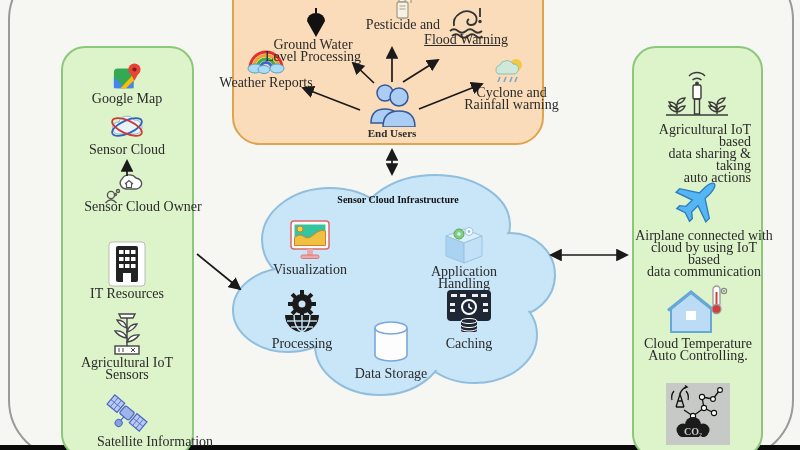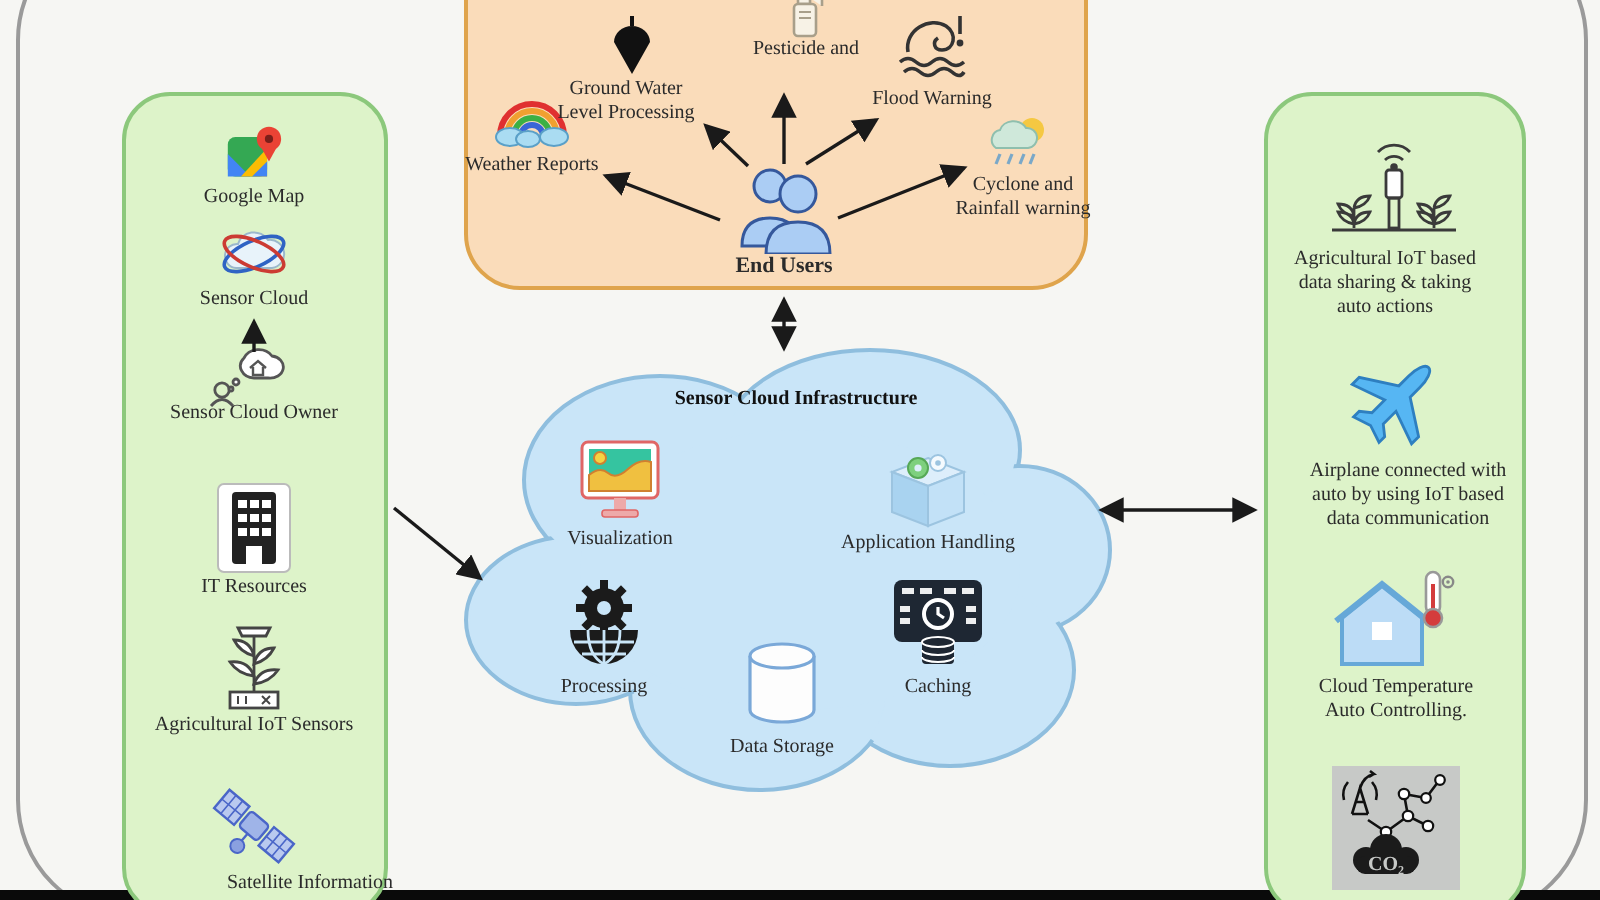--- a/index.html
+++ b/index.html
@@ -16,21 +16,21 @@
   .panel-green{
     position:absolute;background:#ddf3c9;border:2px solid #8cc87c;border-radius:24px;
     box-sizing:border-box;
   }
   .panel-peach{
     position:absolute;background:#fadcba;border:2px solid #dfa44c;border-radius:28px;
     box-sizing:border-box;
   }
   .icon{position:absolute;}
   .lbl{
-    position:absolute;font-size:10px;line-height:12px;color:#2b2b2b;
+    position:absolute;font-size:14px;line-height:12px;color:#2b2b2b;
     text-align:center;
   }
   .lbl.b{font-weight:bold;font-size:11px;}
   .cloud-title{
     position:absolute;font-weight:bold;font-size:10px;color:#111;text-align:center;
   }
   svg{display:block;}
   .overlay{position:absolute;left:0;top:0;z-index:6;pointer-events:none;}
   .z1{z-index:1}.z2{z-index:2}.z3{z-index:3}
 </style>
@@ -63,21 +63,21 @@
 <svg class="icon z3" style="left:103px;top:172px;" width="40" height="32" viewBox="0 0 40 32">
   <g fill="none" stroke="#555" stroke-width="1.4">
     <circle cx="8" cy="23" r="3.6"></circle>
     <path d="M2.5 31 q5.5 -6.5 11 0"></path>
     <path d="M24 17 a7 6 0 0 1 -5 -10 a8 7 0 0 1 14 -1 a6 5 0 0 1 -2 11 Z" fill="#fff"></path>
     <circle cx="15" cy="19" r="1.5" fill="#fff"></circle>
     <circle cx="12.5" cy="22.5" r="1" fill="#fff"></circle>
     <path d="M22 12 l4 -3.5 l4 3.5 M23.5 11.5 v4 h5 v-4" stroke-width="1.2"></path>
   </g>
 </svg>
-<div class="lbl z3" style="left:63px;top:201px;width:128px;">Sensor Cloud Owner</div>
+<div class="lbl z3" style="left:79px;top:201px;width:128px;">Sensor Cloud Owner</div>
 
 <svg class="icon z3" style="left:108px;top:241px;" width="38" height="46" viewBox="0 0 38 46">
   <rect x="1" y="1" width="36" height="44" rx="3" fill="#fff" stroke="#bbb"></rect>
   <rect x="8" y="5" width="22" height="36" rx="2" fill="#222"></rect>
   <g fill="#fff">
     <rect x="11" y="9" width="4.5" height="4"></rect>
       <rect x="17" y="9" width="4.5" height="4"></rect>
       <rect x="23" y="9" width="4.5" height="4"></rect>
     <rect x="11" y="16" width="4.5" height="4"></rect>
       <rect x="17" y="16" width="4.5" height="4"></rect>
@@ -156,21 +156,21 @@
 
 <svg class="icon z3" style="left:448px;top:5px;" width="37" height="36" viewBox="0 0 37 36">
   <g fill="none" stroke="#333" stroke-width="1.8">
     <path d="M6 21 C4 10 17 3 25 8 C31 12 29 20 23 20 C19 20 18 16 21 14"></path>
     <path d="M2 26 q4 -3.5 8 0 t8 0 t8 0 t8 0"></path>
     <path d="M4 31 q4 -3.5 8 0 t8 0 t8 0 t6 0"></path>
     <line x1="32" y1="3" x2="32" y2="12"></line>
   </g>
   <circle cx="32" cy="16.5" r="1.7" fill="#333"></circle>
 </svg>
-<div class="lbl z3" style="left:416px;top:44px;width:100px;">Flood Warning</div>
+<div class="lbl z3" style="left:416px;top:34px;width:100px;text-decoration:underline;">Flood Warning</div>
 
 <svg class="icon z3" style="left:492px;top:58px;" width="32" height="28" viewBox="0 0 32 28">
   <circle cx="24" cy="7" r="6" fill="#f5c842"></circle>
   <path d="M6 16 a5 5 0 0 1 2-9 a7 6 0 0 1 13-1 a5 5 0 0 1 1 10 Z" fill="#cfe8da" stroke="#8fbfae"></path>
   <g stroke="#7aa8c8" stroke-width="1.6">
     <line x1="8" y1="19" x2="6" y2="24"></line>
       <line x1="14" y1="19" x2="12" y2="24"></line>
     <line x1="20" y1="19" x2="18" y2="24"></line>
       <line x1="25" y1="19" x2="23" y2="24"></line>
   </g>
@@ -290,34 +290,34 @@
     <path d="M25 10 a11 11 0 0 1 16 0"></path>
     <path d="M28.5 14 a6.5 6.5 0 0 1 9 0"></path>
     <circle cx="33" cy="17.5" r="1.2" fill="#3a3a3a"></circle>
     <rect x="29" y="19" width="8" height="14" rx="1.5" fill="#fff"></rect>
     <rect x="30.5" y="33" width="5" height="15"></rect>
     <path d="M13 48 v-10 m0 4 q-6 -1 -8 -6 q7 0 8 6 m0 -4 q6 -1 8 -6 q-7 0 -8 6 m0 8 q-6 -1 -8 -6 q7 0 8 6 m0 0 q6 -1 8 -6 q-7 0 -8 6"></path>
     <path d="M53 48 v-10 m0 4 q-6 -1 -8 -6 q7 0 8 6 m0 -4 q6 -1 8 -6 q-7 0 -8 6 m0 8 q-6 -1 -8 -6 q7 0 8 6 m0 0 q6 -1 8 -6 q-7 0 -8 6"></path>
     <line x1="2" y1="49" x2="64" y2="49"></line>
   </g>
 </svg>
-<div class="lbl z3" style="left:634px;top:124px;width:117px;">
+<div class="lbl z3" style="left:634px;top:124px;width:117px;text-align:right;">
   <div>Agricultural IoT based</div>
   <div>data sharing &amp; taking</div>
   <div>auto actions</div>
 </div>
 
 <svg class="icon z3" style="left:671px;top:174px;" width="54" height="52" viewBox="0 0 54 52">
   <g transform="rotate(45 27 26)">
     <path d="M27 3 C29.5 3 31 8 31 13 L31 20 L48 31 L48 36 L31 30 L31 39 L36 43 L36 47 L27 44 L18 47 L18 43 L23 39 L23 30 L6 36 L6 31 L23 20 L23 13 C23 8 24.5 3 27 3 Z" fill="#56b6f3" stroke="#2e7fc0" stroke-width="1.4"></path>
   </g>
 </svg>
 <div class="lbl z3" style="left:634px;top:230px;width:140px;">
   <div>Airplane connected with</div>
-  <div>auto by using IoT based</div>
+  <div>cloud by using IoT based</div>
   <div>data communication</div>
 </div>
 
 <svg class="icon z3" style="left:666px;top:280px;" width="62" height="56" viewBox="0 0 62 56">
   <path d="M5 29 L25 13 L45 29 L45 52 L5 52 Z" fill="#bcdcf6" stroke="#66a8d8" stroke-width="2"></path>
   <path d="M2 30.5 L25 12 L48 30.5" fill="none" stroke="#66a8d8" stroke-width="3"></path>
   <rect x="20" y="31" width="10" height="9" fill="#fff"></rect>
   <rect x="47" y="6" width="7" height="21" rx="3.5" fill="#fff" stroke="#999" stroke-width="1.3"></rect>
   <rect x="49.5" y="12" width="2" height="14" fill="#d43c3c"></rect>
   <circle cx="50.5" cy="29" r="4.5" fill="#d43c3c" stroke="#999" stroke-width="1.3"></circle>

